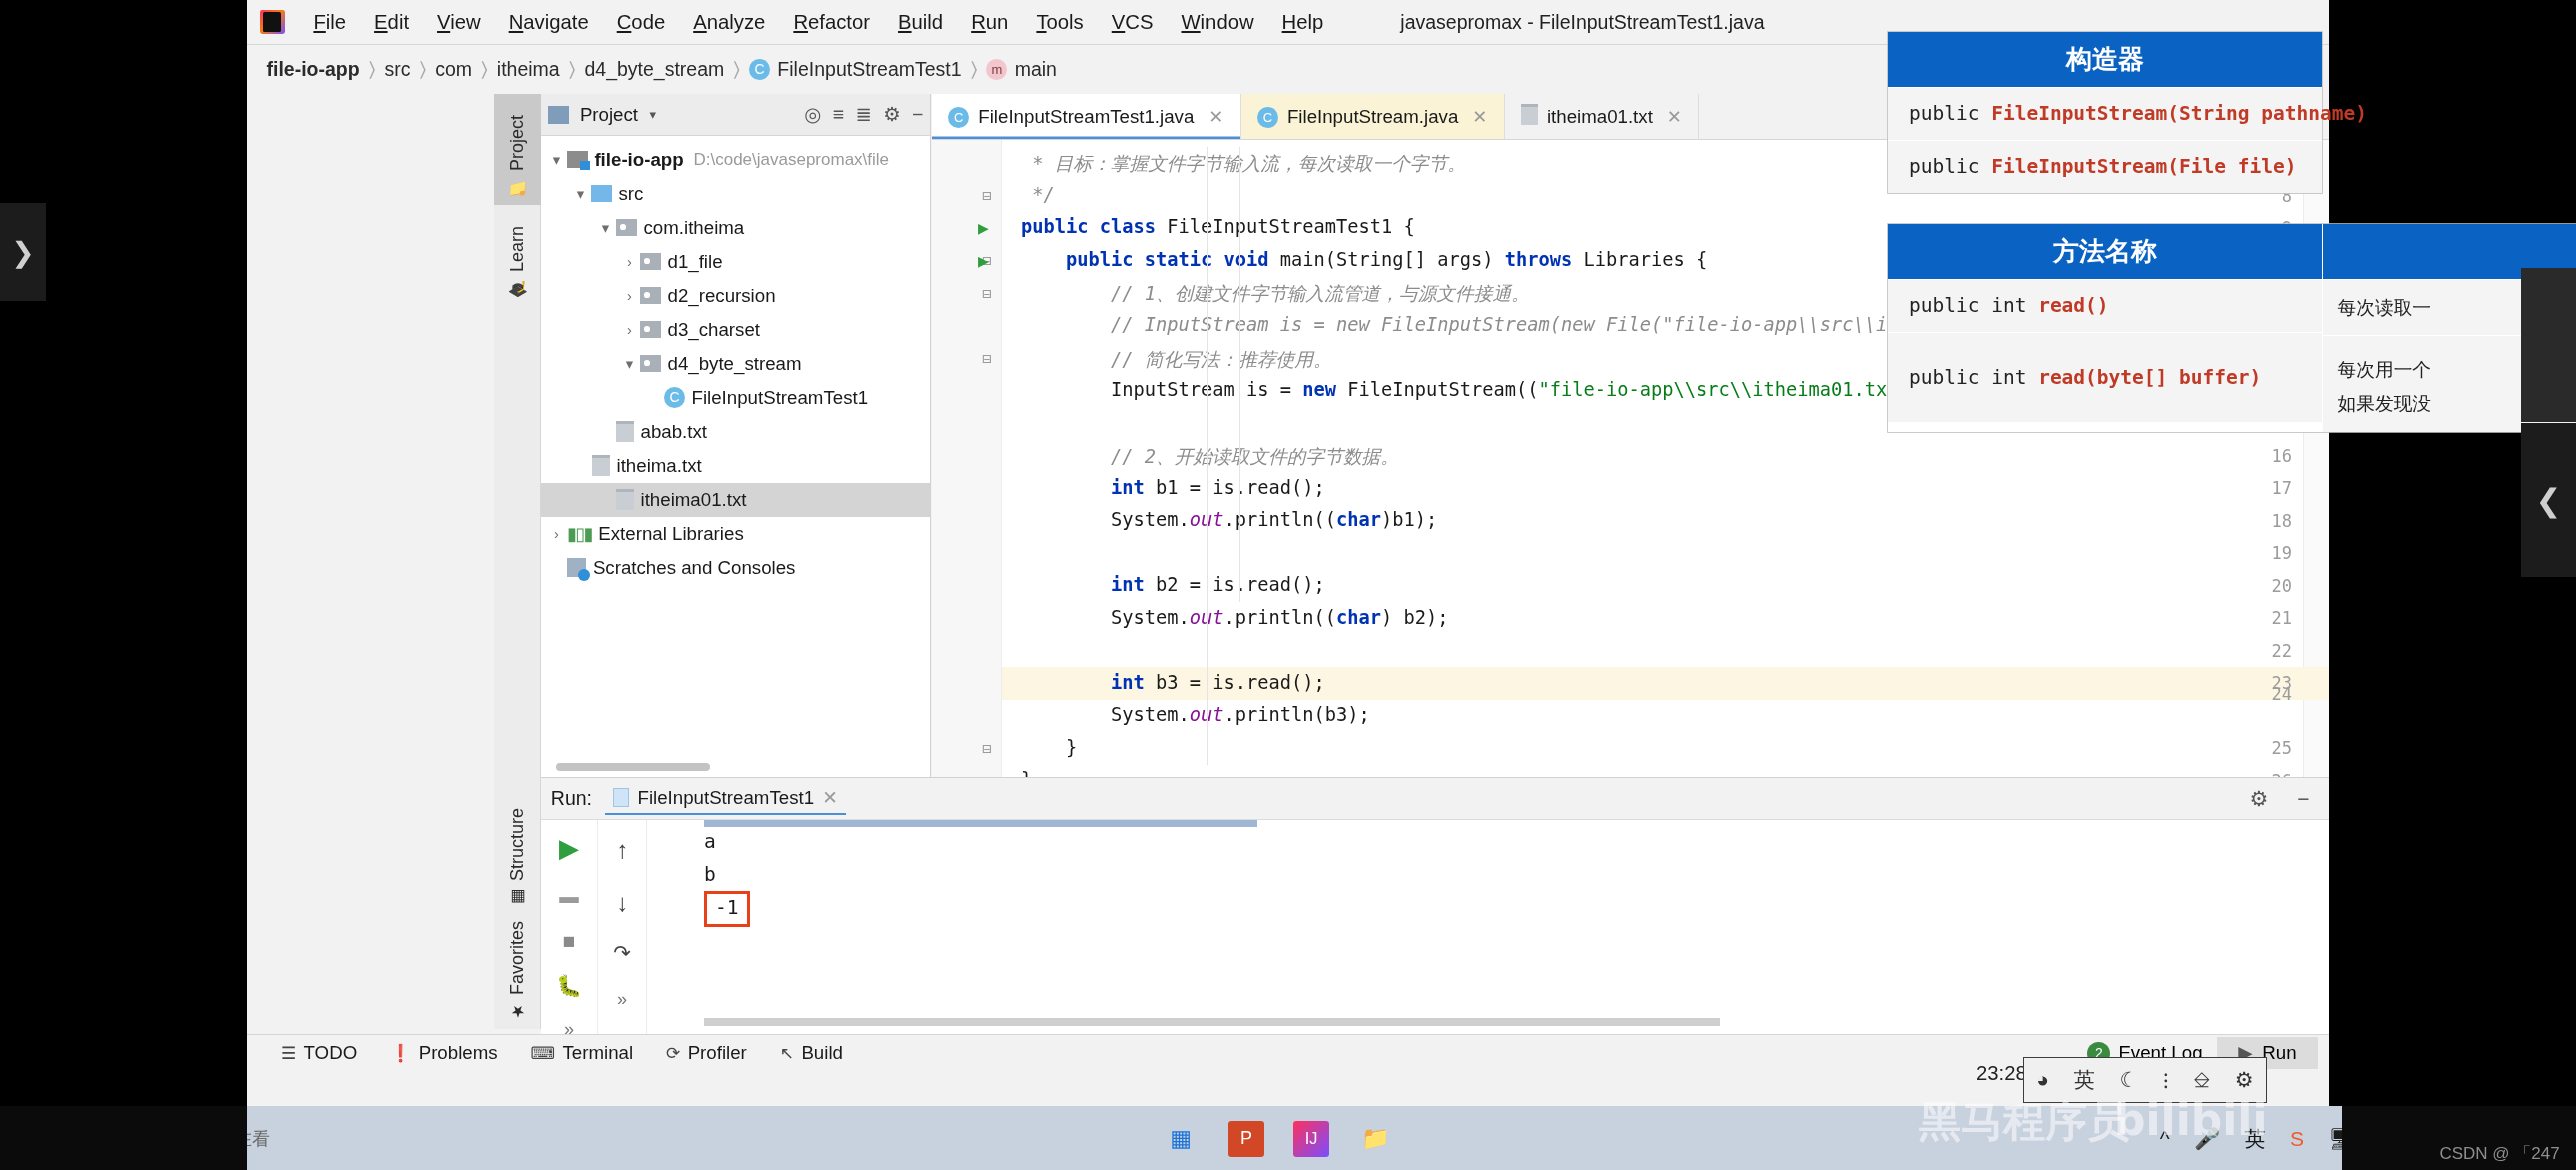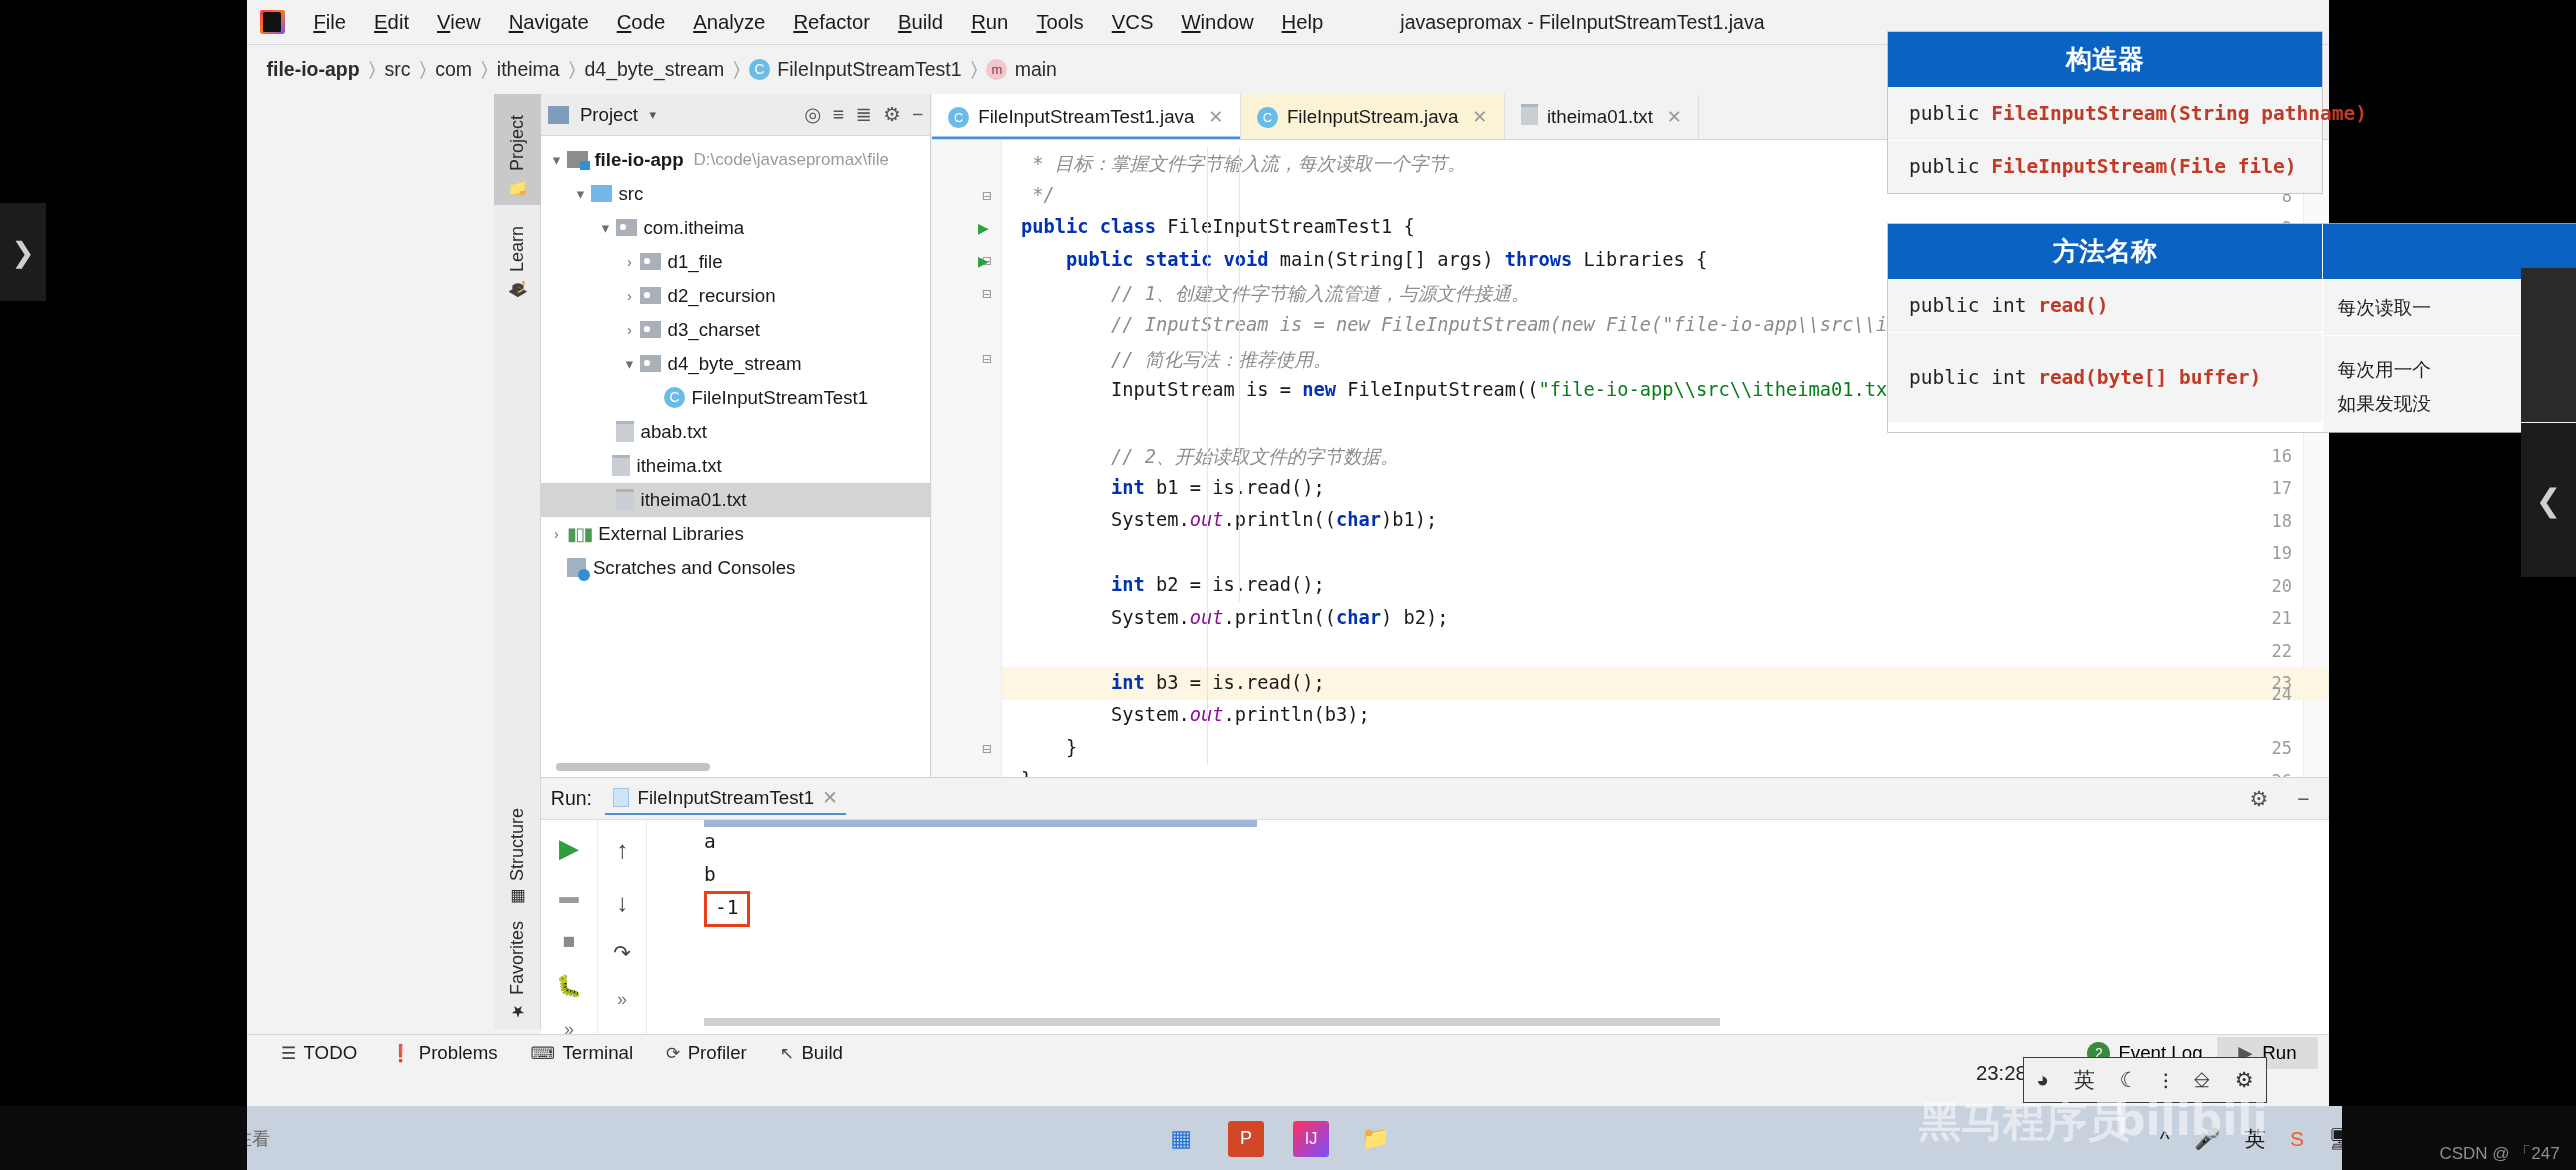--- a/index.html
+++ b/index.html
@@ -307,21 +307,21 @@
             </span>
             <span class="tlabel">FileInputStreamTest1</span>
           </div>
           <div class="trow" style="padding-left: 54px;">
             <span class="tw"></span>
             <span class="ic">
               <span style="display:inline-block;width:18px;height:21px;background:#c9ced4;border-top:3.3px solid #aeb5bd;"></span>
             </span>
             <span class="tlabel">abab.txt</span>
           </div>
-          <div class="trow" style="padding-left: 50px;">
+          <div class="trow" style="padding-left: 30px;">
             <span class="tw"></span>
             <span class="ic">
               <span style="display:inline-block;width:18px;height:21px;background:#c9ced4;border-top:3.3px solid #aeb5bd;"></span>
             </span>
             <span class="tlabel">itheima.txt</span>
           </div>
           <div class="trow sel" style="padding-left: 54px;">
             <span class="tw"></span>
             <span class="ic">
               <span style="display:inline-block;width:18px;height:21px;background:#c9ced4;border-top:3.3px solid #aeb5bd;"></span>

